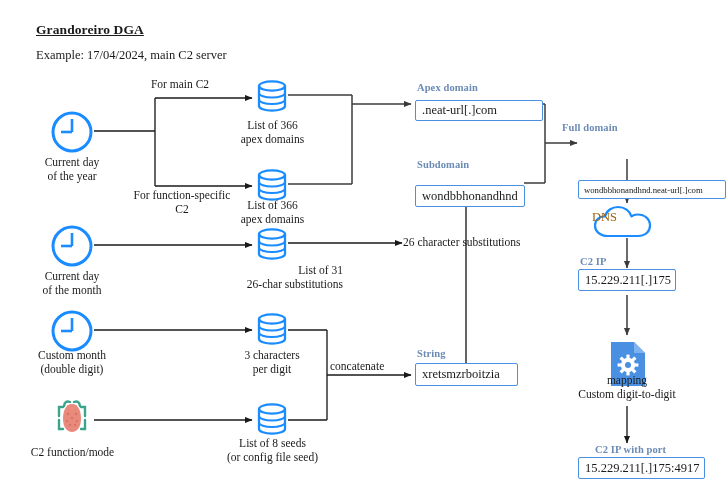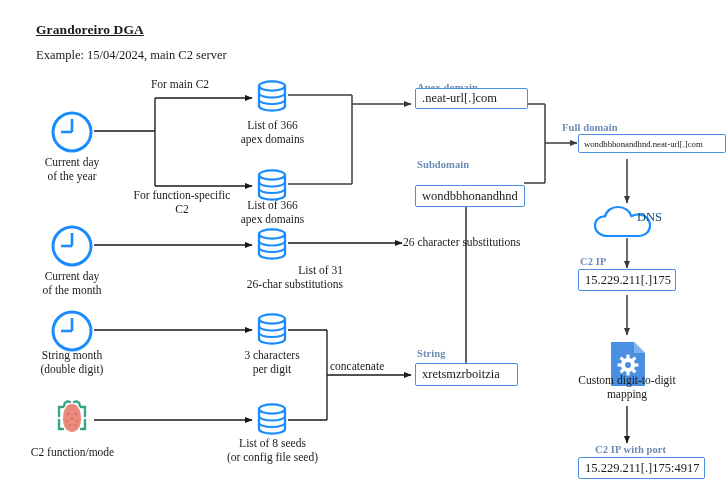--- a/index.html
+++ b/index.html
@@ -72,21 +72,21 @@
     border-radius: 2px;
     background: #ffffff;
     display: flex;
     align-items: center;
     color: #1a1a1a;
     font-size: 12.5px;
     padding-left: 6px;
     white-space: nowrap;
     overflow: hidden;
   }
-  .value-box.tiny { font-size: 8.7px; padding-left: 5px; }
+  .value-box.tiny { font-size: 8.7px; padding-left: 5px; margin-top: 46px; }
 
   
   .icon { line-height: 0; }
 </style>
 </head>
 <body>
 
 <div id="canvas">
 
   <svg id="wires" viewBox="0 0 728 495">
@@ -145,21 +145,21 @@
       <path d="M627,295 L627,335" marker-end="url(#arrowGray)"></path>
     </g>
 
     <g stroke="#1a1a1a" stroke-width="1.35" fill="none">
 
       <path d="M627,406 L627,443" marker-end="url(#arrowDark)"></path>
     </g>
   </svg>
 
   <div class="abs doc-title" style="left:36px; top:22px;">Grandoreiro DGA</div>
-  <div class="abs doc-sub" style="left:36px; top:48px;">Example: 15/04/2024, main C2 server</div>
+  <div class="abs doc-sub" style="left:36px; top:48px;">Example: 17/04/2024, main C2 server</div>
 
   <div class="abs icon" style="left:50px; top:110px;">
     <svg width="44" height="44" viewBox="0 0 44 44">
       <circle cx="22" cy="22" r="19" fill="#ffffff" stroke="#1a8cff" stroke-width="3"></circle>
       <path d="M22 22 L22 9" stroke="#1a8cff" stroke-width="2.6" stroke-linecap="butt"></path>
       <path d="M22 22 L11 22" stroke="#1a8cff" stroke-width="2.6" stroke-linecap="butt"></path>
     </svg>
   </div>
   <div class="abs caption" style="left:12px; top:156px; width:120px;">
     <div>Current day</div>
@@ -179,21 +179,21 @@
   </div>
 
   <div class="abs icon" style="left:50px; top:309px;">
     <svg width="44" height="44" viewBox="0 0 44 44">
       <circle cx="22" cy="22" r="19" fill="#ffffff" stroke="#1a8cff" stroke-width="3"></circle>
       <path d="M22 22 L22 9" stroke="#1a8cff" stroke-width="2.6"></path>
       <path d="M22 22 L11 22" stroke="#1a8cff" stroke-width="2.6"></path>
     </svg>
   </div>
   <div class="abs caption" style="left:8px; top:349px; width:128px;">
-    <div>String month</div>
+    <div>Custom month</div>
     <div>(double digit)</div>
   </div>
 
   <div class="abs icon" style="left:52px; top:396px;">
     <svg width="40" height="44" viewBox="0 0 40 44">
 
       <path d="M12 10 Q13 4 18 6" stroke="#3aa58c" stroke-width="2.4" fill="none" stroke-linecap="round"></path>
       <path d="M28 10 Q27 4 22 6" stroke="#3aa58c" stroke-width="2.4" fill="none" stroke-linecap="round"></path>
       <path d="M11 11 L7 11 L7 20" stroke="#3aa58c" stroke-width="2.4" fill="none" stroke-linecap="round"></path>
       <path d="M29 11 L33 11 L33 20" stroke="#3aa58c" stroke-width="2.4" fill="none" stroke-linecap="round"></path>
@@ -293,21 +293,21 @@
       <path d="M5 15 A13 4.6 0 0 0 31 15" stroke="#1a8cff" stroke-width="2" fill="none"></path>
       <path d="M5 21.5 A13 4.6 0 0 0 31 21.5" stroke="#1a8cff" stroke-width="2" fill="none"></path>
     </svg>
   </div>
   <div class="abs caption" style="left:205px; top:437px; width:135px;">
     <div>List of 8 seeds</div>
     <div>(or config file seed)</div>
   </div>
 
   <div class="abs field-label" style="left:417px; top:82px;">Apex domain</div>
-  <div class="abs value-box" style="left:415px; top:88px; width:113px; height:21px;">.neat-url[.]com</div>
+  <div class="abs value-box" style="left:415px; top:100px; width:128px; height:21px;">.neat-url[.]com</div>
 
   <div class="abs field-label" style="left:417px; top:159px;">Subdomain</div>
   <div class="abs value-box" style="left:415px; top:185px; width:110px; height:22px;">wondbbhonandhnd</div>
 
   <div class="abs field-label" style="left:562px; top:122px;">Full domain</div>
   <div class="abs value-box tiny" style="left:578px; top:134px; width:148px; height:19px;">wondbbhonandhnd.neat-url[.]com</div>
 
   <div class="abs field-label" style="left:417px; top:348px;">String</div>
   <div class="abs value-box" style="left:415px; top:363px; width:103px; height:23px;">xretsmzrboitzia</div>
 
@@ -317,21 +317,21 @@
   <div class="abs field-label" style="left:580px; top:444px;margin-left:15px;">C2 IP with port</div>
   <div class="abs value-box" style="left:578px; top:457px; width:127px; height:22px;">15.229.211[.]175:4917</div>
 
   <div class="abs icon" style="left:592px; top:205px;">
     <svg width="70" height="36" viewBox="0 0 70 36">
       <path d="M16 31 C7 31 3 25.5 3 20.5 C3 15 7.5 11 13 11.5 C14.5 5.5 20 2 26 2
                C32.5 2 38 6 39.5 11.5 C40.5 10.5 43 9.5 45.5 9.5
                C53 9.5 58 14 58 20.5 C58 26 54 31 46 31 Z" fill="#ffffff" stroke="#1a8cff" stroke-width="2.2" stroke-linejoin="round"></path>
     </svg>
   </div>
-  <div class="abs" style="left:592px; top:210px; width:70px; text-align:right; font-size:12.5px; color:#0c4a6e;">DNS</div>
+  <div class="abs" style="left:592px; top:210px; width:70px; text-align:left; font-size:12.5px; color:#a16207;">DNS</div>
 
   <div class="abs icon" style="left:608px; top:340px;">
     <svg width="40" height="48" viewBox="0 0 40 48">
       <path d="M3 2 L26 2 L37 13 L37 46 L3 46 Z" fill="#4a90e2"></path>
       <path d="M26 2 L37 13 L26 13 Z" fill="#7fb2ef"></path>
       <g transform="translate(20,25)">
         <circle cx="0" cy="0" r="7.2" fill="#ffffff"></circle>
         <circle cx="0" cy="0" r="3" fill="#4a90e2"></circle>
         <g fill="#ffffff">
           <rect x="-1.6" y="-10.4" width="3.2" height="4"></rect>
@@ -340,17 +340,17 @@
           <rect x="6.4" y="-1.6" width="4" height="3.2"></rect>
           <rect x="-1.6" y="-10.4" width="3.2" height="4" transform="rotate(45)"></rect>
           <rect x="-1.6" y="6.4" width="3.2" height="4" transform="rotate(45)"></rect>
           <rect x="-10.4" y="-1.6" width="4" height="3.2" transform="rotate(45)"></rect>
           <rect x="6.4" y="-1.6" width="4" height="3.2" transform="rotate(45)"></rect>
         </g>
       </g>
     </svg>
   </div>
   <div class="abs caption" style="left:556px; top:374px; width:142px;">
+    <div>mapping</div>
     <div>Custom digit-to-digit</div>
-    <div>mapping</div>
   </div>
 
 </div>
 
 </body></html>

